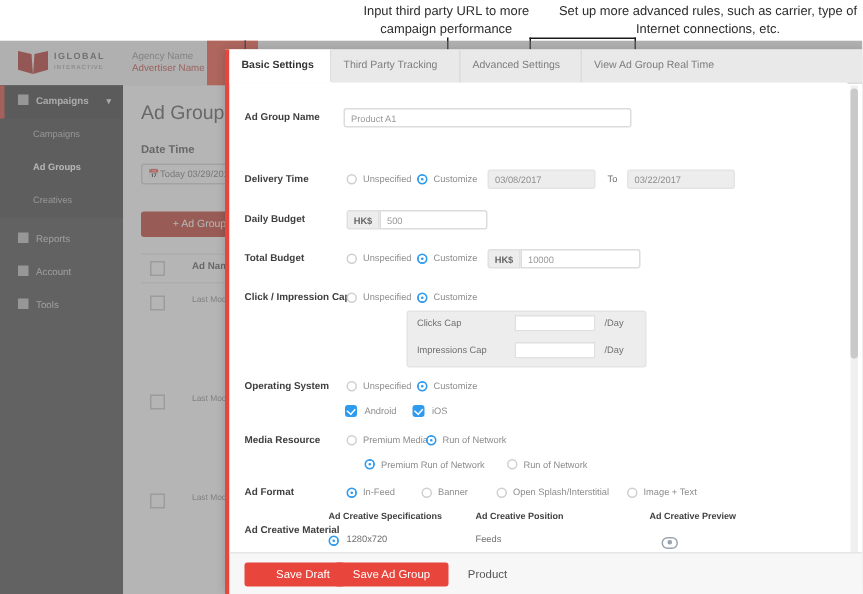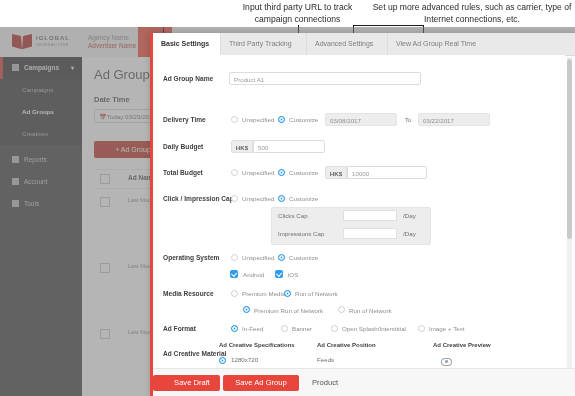--- a/index.html
+++ b/index.html
@@ -276,28 +276,28 @@
       <div class="rlbl" style="left:164px;top:14px;color:#6f6f6f;">Feeds</div>
       <div class="eye" style="left:288px;top:16px;"></div>
     </div>
 
   </div>
 
   <div class="scroll-track"></div>
   <div class="scroll-thumb"></div>
 
   <div class="footer">
-    <div class="btn red" style="left:0;width:56px;padding-left:11px;">Save Draft</div>
+    <div class="btn red" style="left:10px;width:56px;padding-left:11px;">Save Draft</div>
     <div class="btn red" style="left:70px;width:76px;">Save Ad Group</div>
     <div class="btn plain" style="left:152px;width:40px;">Product</div>
   </div>
 </div>
 
 <div class="anno-band">
-  <div class="anno-top a2">Input third party URL to track campaign connections</div>
+  <div class="anno-top a2">Input third party URL to more campaign performance</div>
   <div class="anno-top a3">Set up more advanced rules, such as carrier, type of Internet connections, etc.</div>
 </div>
 
 <div class="lead" style="left:163px;top:27px;width:1px;height:48px;"></div>
 <div class="lead" style="left:163px;top:75px;width:28px;height:1px;"></div>
 <div class="dot" style="left:189px;top:73px;"></div>
 
 <div class="lead" style="left:298px;top:25px;width:1px;height:16px;"></div>
 <div class="dot" style="left:296px;top:40px;"></div>
 

